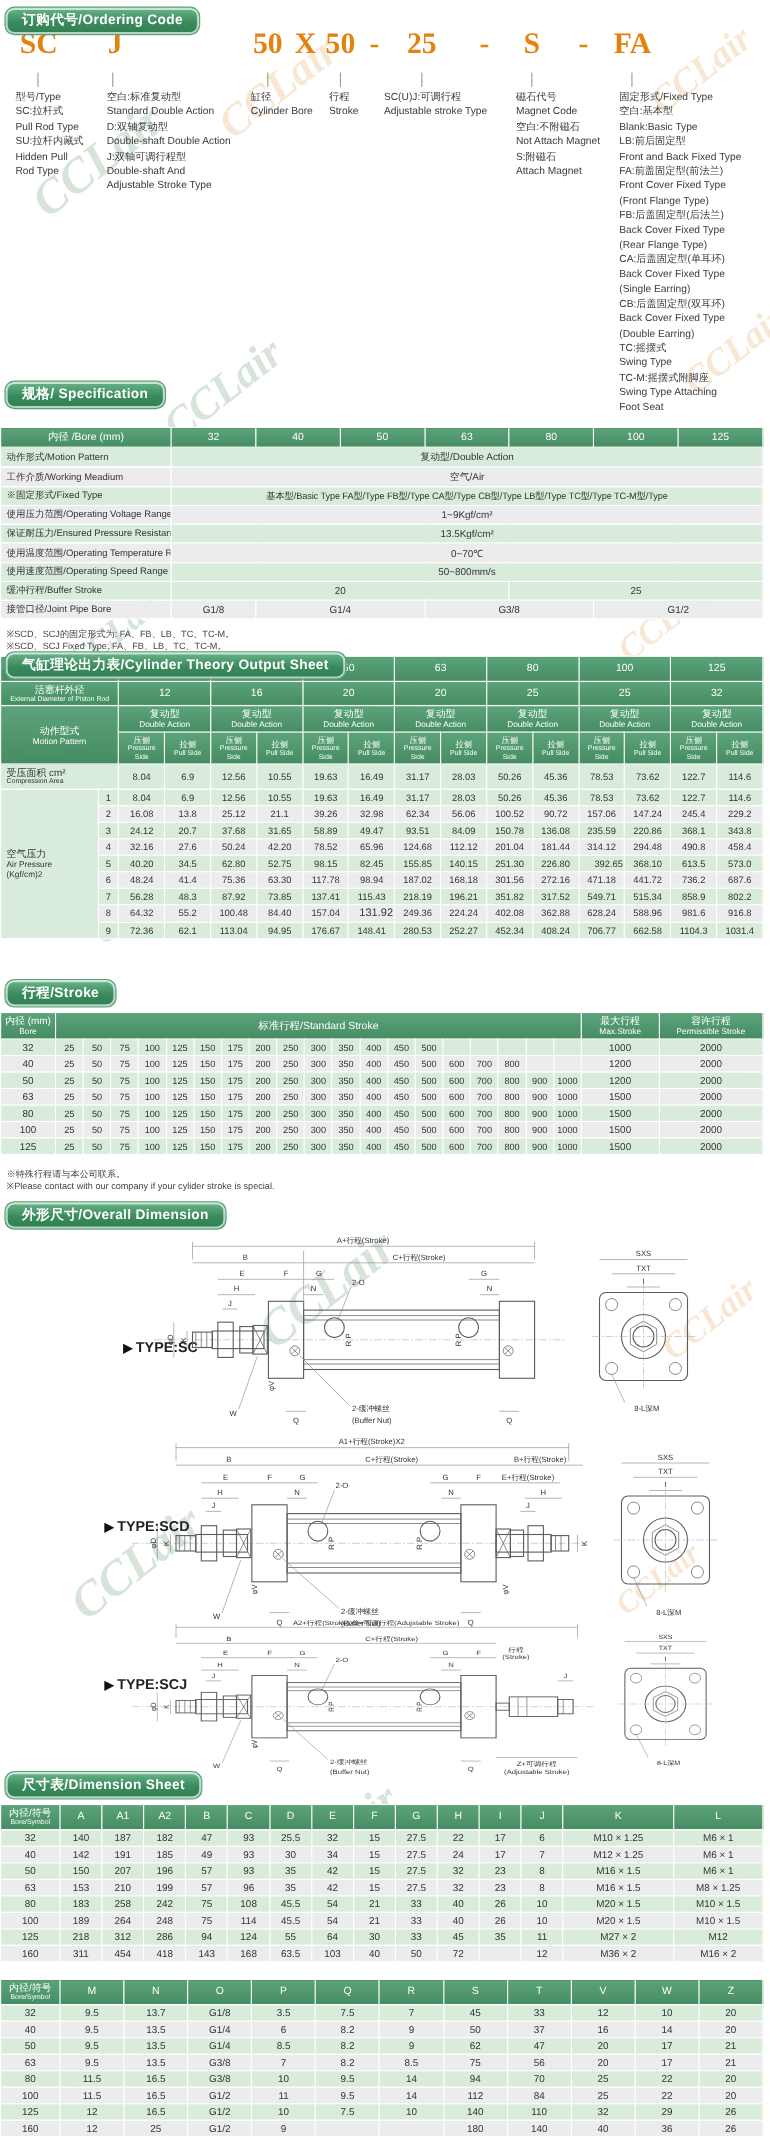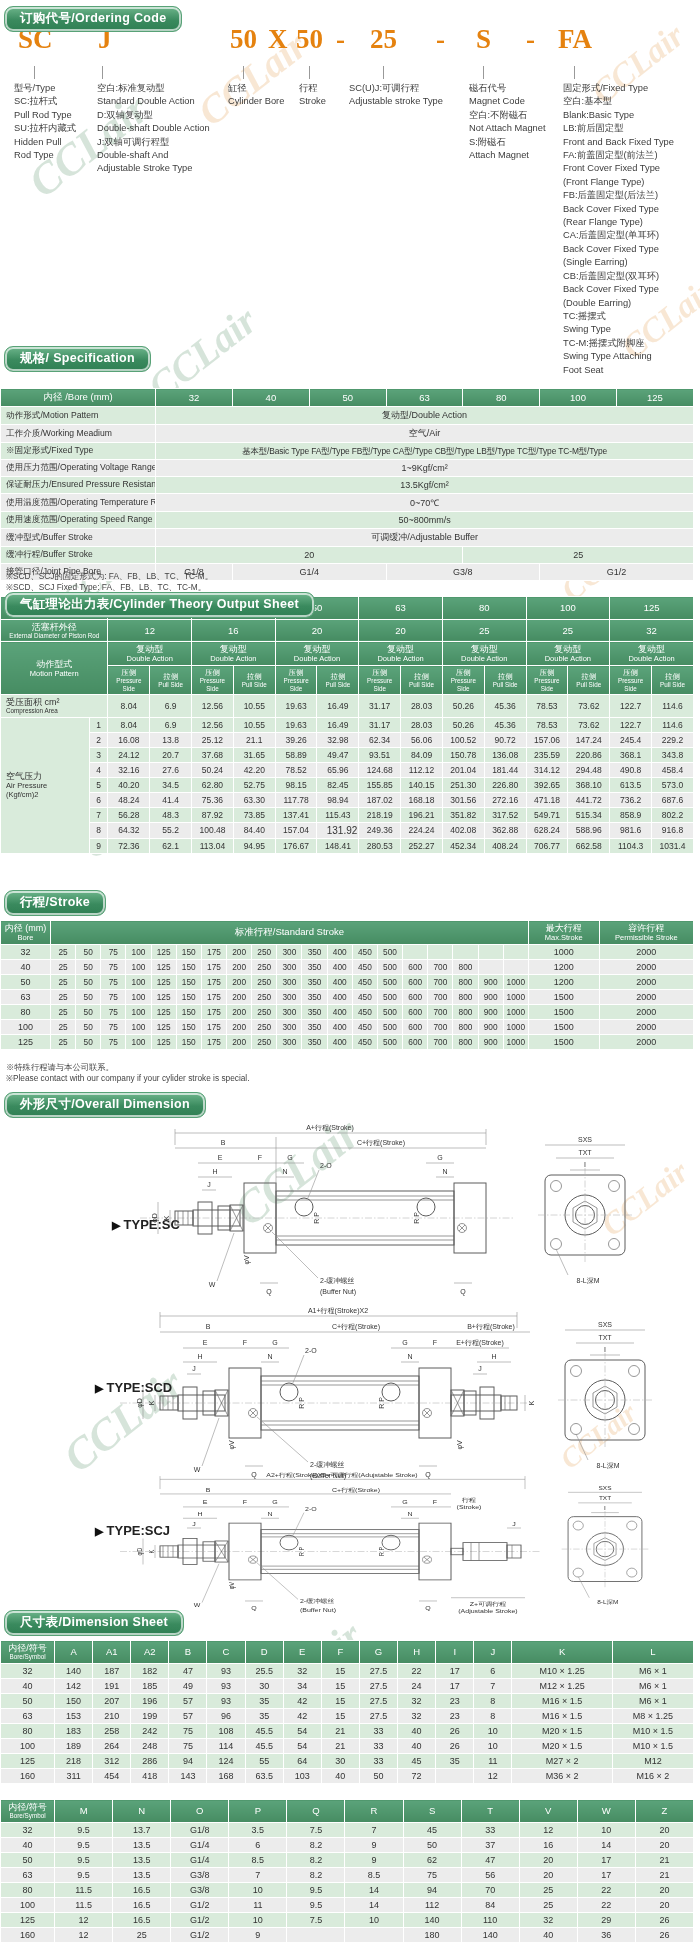--- a/index.html
+++ b/index.html
@@ -211,24 +211,20 @@
           <td colspan="7">13.5Kgf/cm²</td>
         </tr>
         <tr class="rw">
           <td class="lbl">使用温度范围/Operating Temperature Range</td>
           <td colspan="7">0~70℃</td>
         </tr>
         <tr class="rg">
           <td class="lbl">使用速度范围/Operating Speed Range</td>
           <td colspan="7">50~800mm/s</td>
         </tr>
-        <tr class="rw">
-          <td class="lbl">缓冲型式/Buffer Stroke</td>
-          <td colspan="7">可调缓冲/Adjustable Buffer</td>
-        </tr>
         <tr class="rg">
           <td class="lbl">缓冲行程/Buffer Stroke</td>
           <td colspan="4">20</td>
           <td colspan="3">25</td>
         </tr>
         <tr class="rw">
           <td class="lbl">接管口径/Joint Pipe Bore</td>
           <td colspan="1">G1/8</td>
           <td colspan="2">G1/4</td>
           <td colspan="2">G3/8</td>
@@ -478,21 +474,21 @@
           <td style="font-size: 8.5px;">40.20</td>
           <td style="font-size: 8.5px;">34.5</td>
           <td style="font-size: 8.5px;">62.80</td>
           <td style="font-size: 8.5px;">52.75</td>
           <td style="font-size: 8.5px;">98.15</td>
           <td style="font-size: 8.5px;">82.45</td>
           <td style="font-size: 8.5px;">155.85</td>
           <td style="font-size: 8.5px; margin-left: 31px;">140.15</td>
           <td style="font-size: 8.5px;">251.30</td>
           <td style="font-size: 8.5px;">226.80</td>
-          <td style="font-size: 8.5px;">392.65</td>
+          <td style="font-size: 8.5px; text-align: right;">392.65</td>
           <td style="font-size: 8.5px;">368.10</td>
           <td style="font-size: 8.5px;">613.5</td>
           <td style="font-size: 8.5px;">573.0</td>
         </tr>
         <tr class="rw">
           <td style="font-size: 8.5px;">6</td>
           <td style="font-size: 8.5px;">48.24</td>
           <td style="font-size: 8.5px;">41.4</td>
           <td style="font-size: 8.5px;">75.36</td>
           <td style="font-size: 8.5px;">63.30</td>

